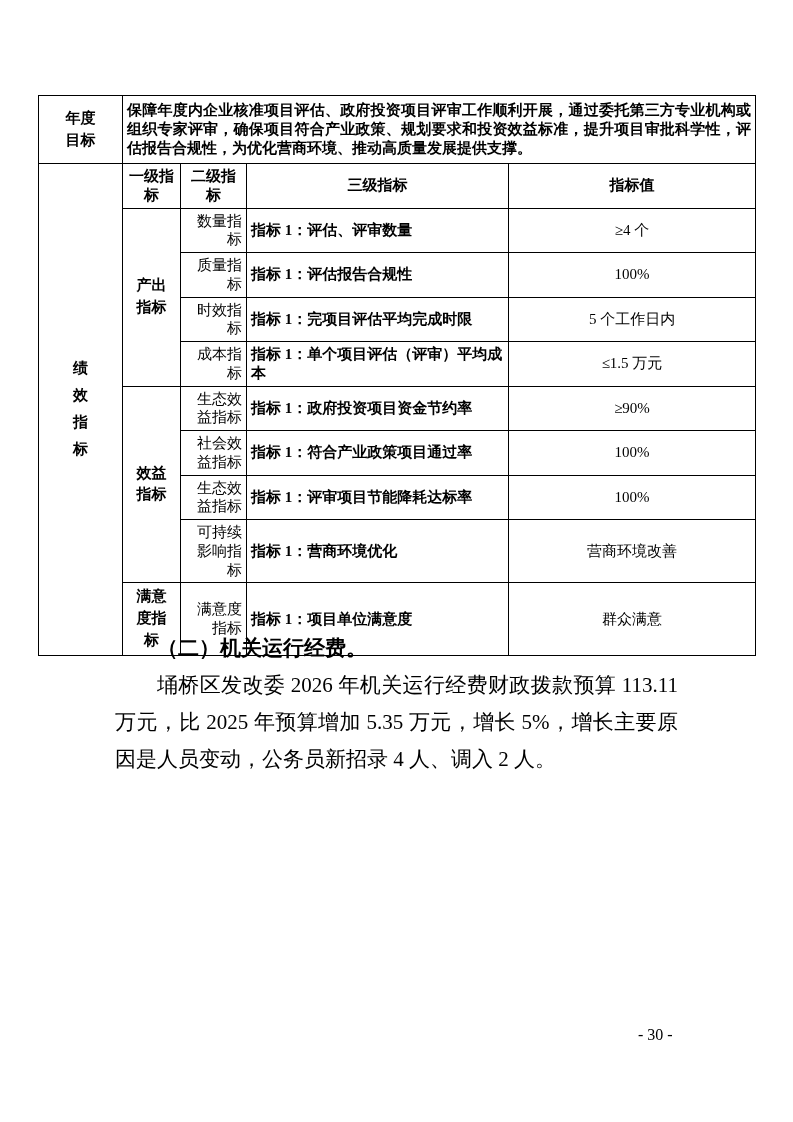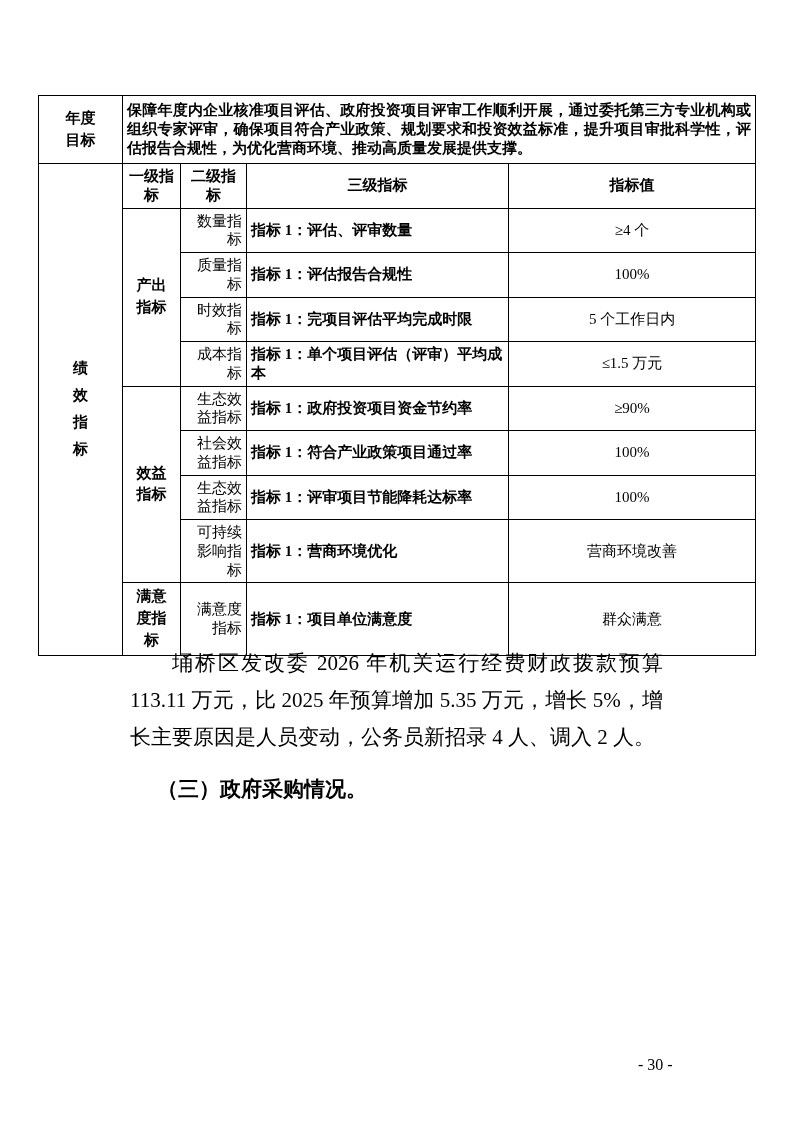--- a/index.html
+++ b/index.html
@@ -70,27 +70,27 @@
     font-size:21px;
     line-height:37px;
     text-align:justify;
   }
   .bodytext .h{
     font-weight:bold;
     text-indent:2em;
     margin:0;
   }
   .bodytext p{
-    margin:15px;
+    margin:0;
     text-indent:2em;
   }
   
   .pageno{
     position:absolute;
-    left:638px;top:1056px;
+    left:638px;top:1026px;
     font-size:16px;
   }
 </style>
 </head>
 <body>
 
 <div class="page">
 
   <table class="perf">
     <colgroup>
@@ -172,19 +172,19 @@
         <span class="stack2">满意度指标</span>
       </td>
       <td class="lvl2">满意度指标</td>
       <td class="lvl3">指标 1：项目单位满意度</td>
       <td class="val">群众满意</td>
     </tr>
   </tbody>
     </table>
 
   <div class="bodytext">
+    <div class="h">（二）机关运行经费。</div>
     <p>埇桥区发改委 2026 年机关运行经费财政拨款预算 113.11 万元，比 2025 年预算增加 5.35 万元，增长 5%，增长主要原因是人员变动，公务员新招录 4 人、调入 2 人。</p>
-    <div class="h">（三）政府采购情况。</div>
   </div>
 
   <div class="pageno">- 30 -</div>
 
 </div>
 
 </body></html>

